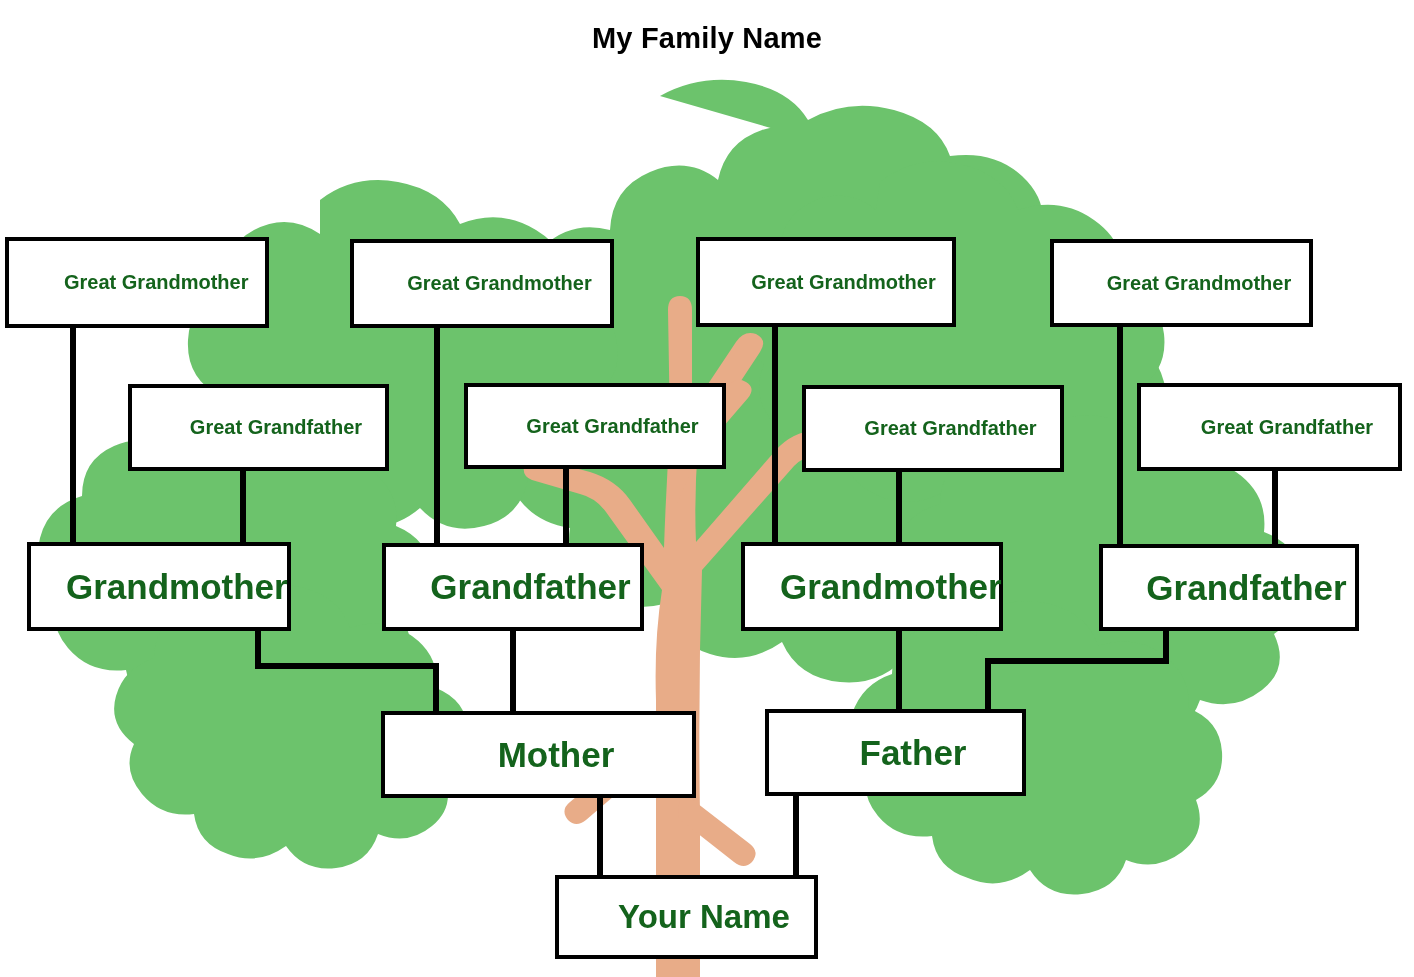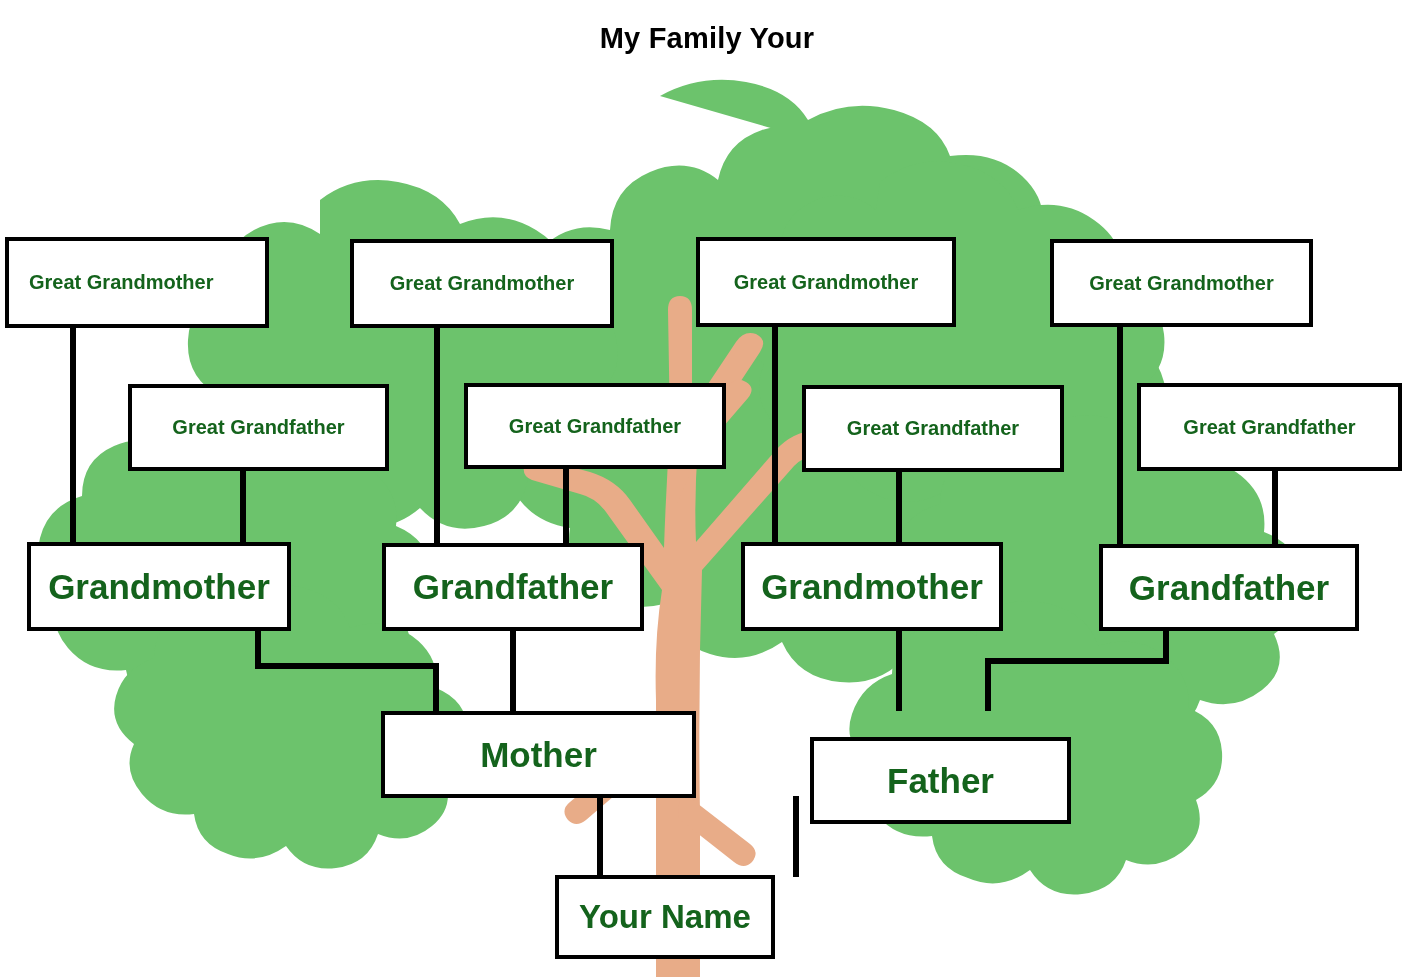--- a/index.html
+++ b/index.html
@@ -7,21 +7,21 @@
   #stage{position:relative;width:1414px;height:977px;background:#fff;}
   #tree-art{position:absolute;left:0;top:0;width:1414px;height:977px;}
   #title{
     position:absolute;left:0;top:22px;width:1414px;text-align:center;
     font-size:29px;font-weight:bold;color:#000;letter-spacing:0.2px;
   }
   .wire{position:absolute;background:#000;z-index:5;}
   .node{
     position:absolute;background:#ffffff;border:4px solid #000;
     box-sizing:border-box;display:flex;align-items:center;
-    color:#14631c;font-weight:bold;z-index:10;
+    color:#14631c;font-weight:bold;z-index:10;padding-left:35px;
   }
   .node span{display:block;width:100%;}
   .lvl-ggp{font-size:20px;}
   .lvl-gp{font-size:35px;}
   .lvl-par{font-size:35px;}
   .lvl-self{font-size:33px;}
   .al-left{justify-content:flex-start;}
   .al-left span{padding-left:20px;text-align:left;}
   .al-center{justify-content:center;}
   .al-center span{text-align:center;}
@@ -79,21 +79,21 @@
                q2-60 6-118 l-2-120 q0-14 12-14 q12 0 12 14 l0 98 l44-66
                q8-12 20-8 q12 6 4 18 l-62 94 q-4 50-2 96
                l80-92 q16-18 40-20 l84-8 q12-2 14 10 q2 12-12 14 l-84 8
                q-14 2-24 12 l-92 104 q-4 120-2 244 l0 180 Z"></path>
       <path d="M676 506 l0-60 l52-60 q8-10 18-4 q10 6 2 16 l-50 58 Z"></path>
       <path d="M656 760 l-70 60 q-10 8-18 0 q-8-10 2-18 l84-70 Z"></path>
       <path d="M680 790 l70 54 q10 8 2 18 q-8 8-18 0 l-56-44 Z"></path>
     </g>
   </svg>
 
-  <div id="title">My Family Your</div>
+  <div id="title">My Family Name</div>
 
   <div id="wires">
       <div class="wire" style="left: 70px; top: 328px; width: 6px; height: 216px;"></div>
       <div class="wire" style="left: 240px; top: 471px; width: 6px; height: 73px;"></div>
       <div class="wire" style="left: 434px; top: 328px; width: 6px; height: 216px;"></div>
       <div class="wire" style="left: 563px; top: 469px; width: 6px; height: 75px;"></div>
       <div class="wire" style="left: 772px; top: 327px; width: 6px; height: 216px;"></div>
       <div class="wire" style="left: 896px; top: 472px; width: 6px; height: 72px;"></div>
       <div class="wire" style="left: 1117px; top: 327px; width: 6px; height: 218px;"></div>
       <div class="wire" style="left: 1272px; top: 471px; width: 6px; height: 74px;"></div>
@@ -141,21 +141,21 @@
       </div>
       <div class="node lvl-gp al-center" style="left: 741px; top: 542px; width: 262px; height: 89px;">
         <span>Grandmother</span>
       </div>
       <div class="node lvl-gp al-center" style="left: 1099px; top: 544px; width: 260px; height: 87px;">
         <span>Grandfather</span>
       </div>
       <div class="node lvl-par al-center" style="left: 381px; top: 711px; width: 315px; height: 87px;">
         <span>Mother</span>
       </div>
-      <div class="node lvl-par al-center" style="left: 810px; top: 709px; width: 261px; height: 87px; margin-top: 28px;">
+      <div class="node lvl-par al-center" style="left: 765px; top: 709px; width: 261px; height: 87px;">
         <span>Father</span>
       </div>
-      <div class="node lvl-self al-center" style="left: 555px; top: 875px; width: 220px; height: 84px;">
+      <div class="node lvl-self al-center" style="left: 555px; top: 875px; width: 263px; height: 84px;">
         <span>Your Name</span>
       </div>
     </div>
 
 </div>
 
 </body></html>

